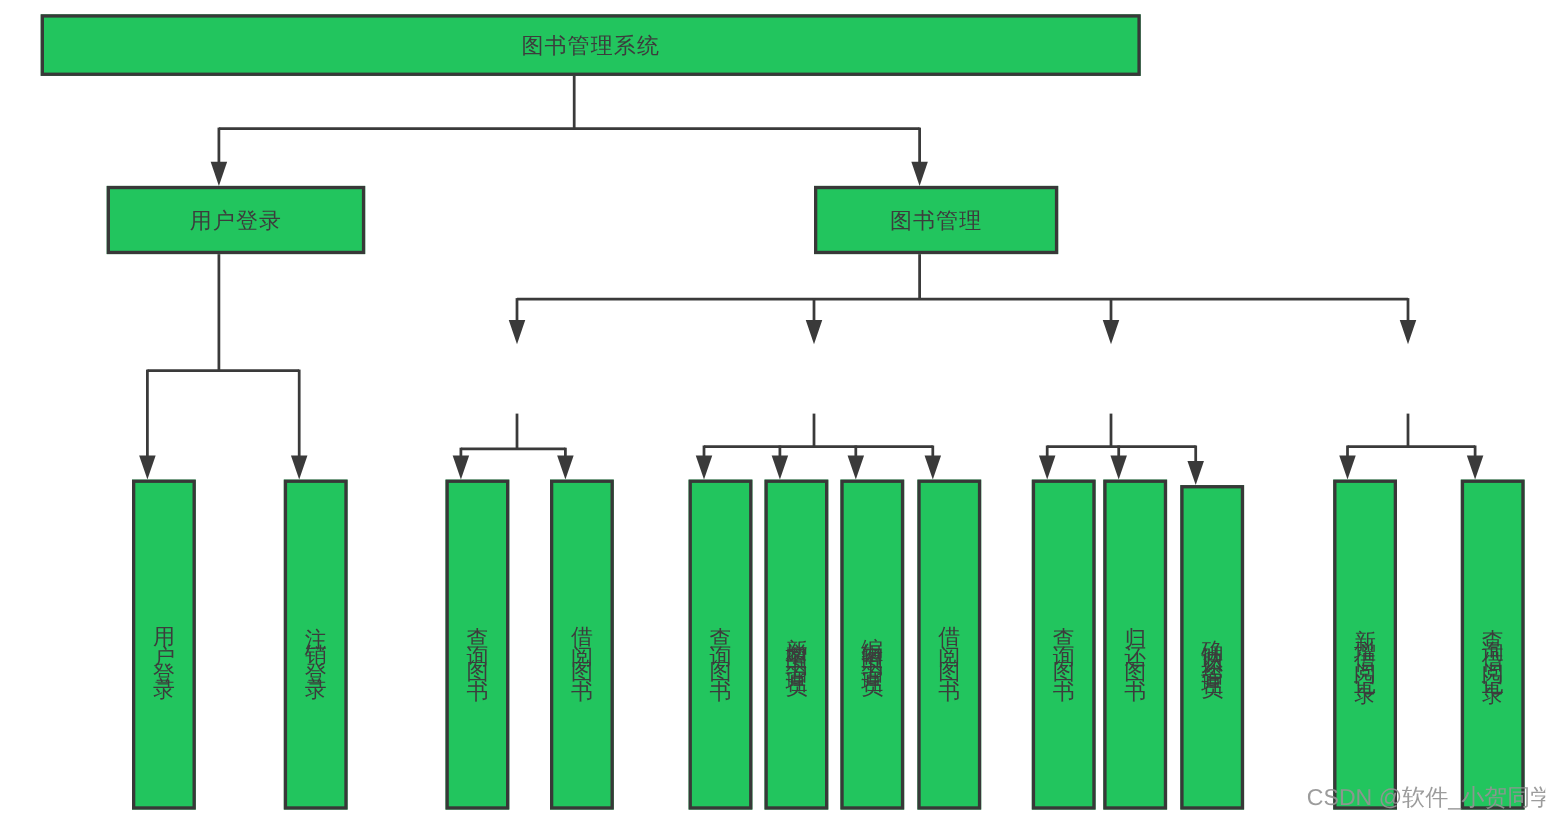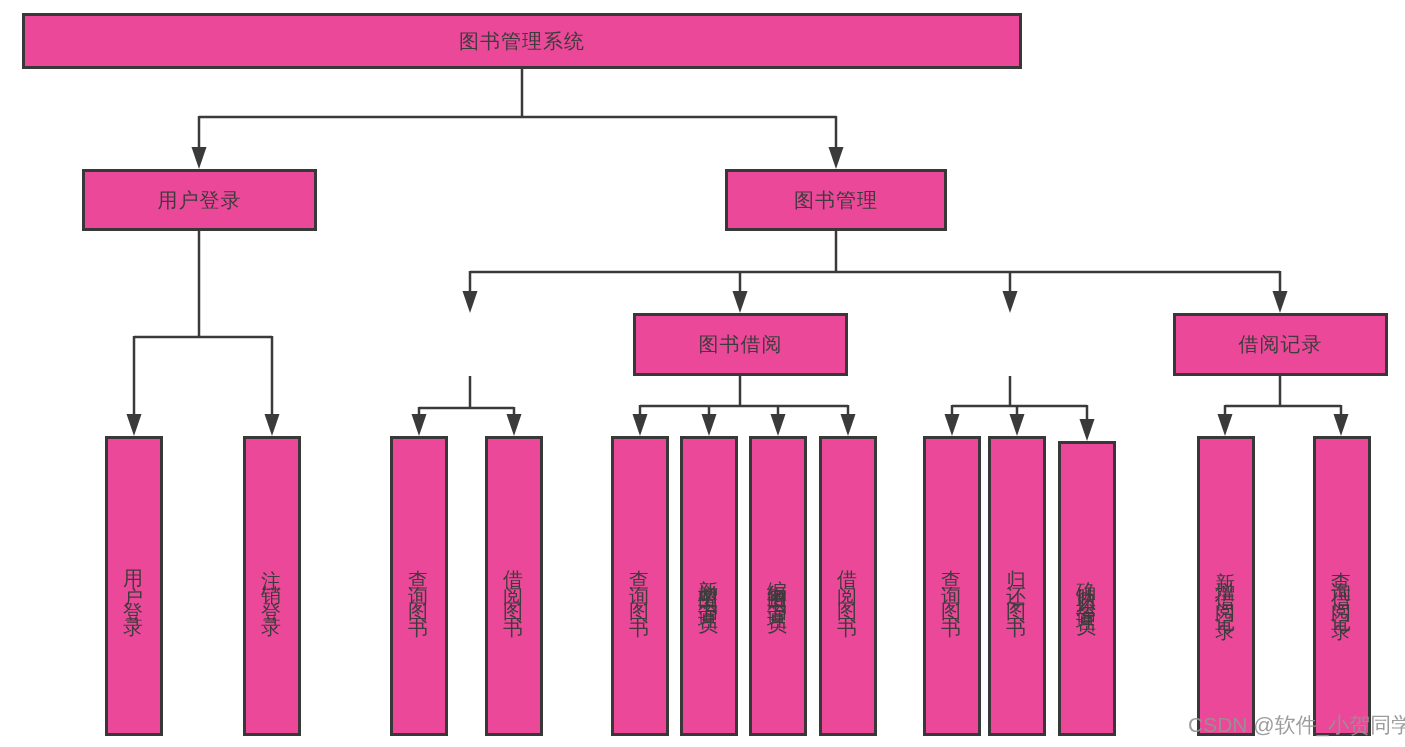--- a/index.html
+++ b/index.html
@@ -8,25 +8,26 @@
     width:1405px;height:747px;
     background:#ffffff;
     font-family:"Liberation Sans","DejaVu Sans",sans-serif;
     overflow:hidden;
   }
   .wires{position:absolute;left:0;top:0;width:1405px;height:747px;}
   .box{
     position:absolute;
     box-sizing:border-box;
     border:3px solid #383838;
-    background:#ec4899;
+    background:#22c55e;
     display:flex;align-items:center;justify-content:center;
     font-size:20px;color:#3c3c3c;
     letter-spacing:1px;
     z-index:2;
+    margin-left:15px;
   }
   .leaf span{
     writing-mode:vertical-rl;
     text-orientation:mixed;
     color:#3c3c3c;
     font-size:20px;
     white-space:nowrap;
   }
   .ls-a{letter-spacing:16px;}
   .ls-b{letter-spacing:10px;}
@@ -109,22 +110,20 @@
       <polygon points="1217.5,414 1232.5,414 1225,436"></polygon>
       <polygon points="1333.5,414 1348.5,414 1341,436"></polygon>
     </g>
   </svg>
 
   <div class="box" style="left:22px;top:13px;width:1000px;height:56px;">图书管理系统</div>
 
   <div class="box" style="left:82px;top:169px;width:235px;height:62px;">用户登录</div>
   <div class="box" style="left:725px;top:169px;width:222px;height:62px;">图书管理</div>
 
-  <div class="box" style="left:633px;top:313px;width:215px;height:63px;">图书借阅</div>
-  <div class="box" style="left:1173px;top:313px;width:215px;height:63px;">借阅记录</div>
 
   <div class="box leaf" style="left:105px;top:436px;width:58px;height:300px;">
     <span class="ls-a">用户登录</span>
   </div>
   <div class="box leaf" style="left:243px;top:436px;width:58px;height:300px;">
     <span class="ls-a">注销登录</span>
   </div>
   <div class="box leaf" style="left:390px;top:436px;width:58px;height:300px;">
     <span class="ls-a">查询图书</span>
   </div>

